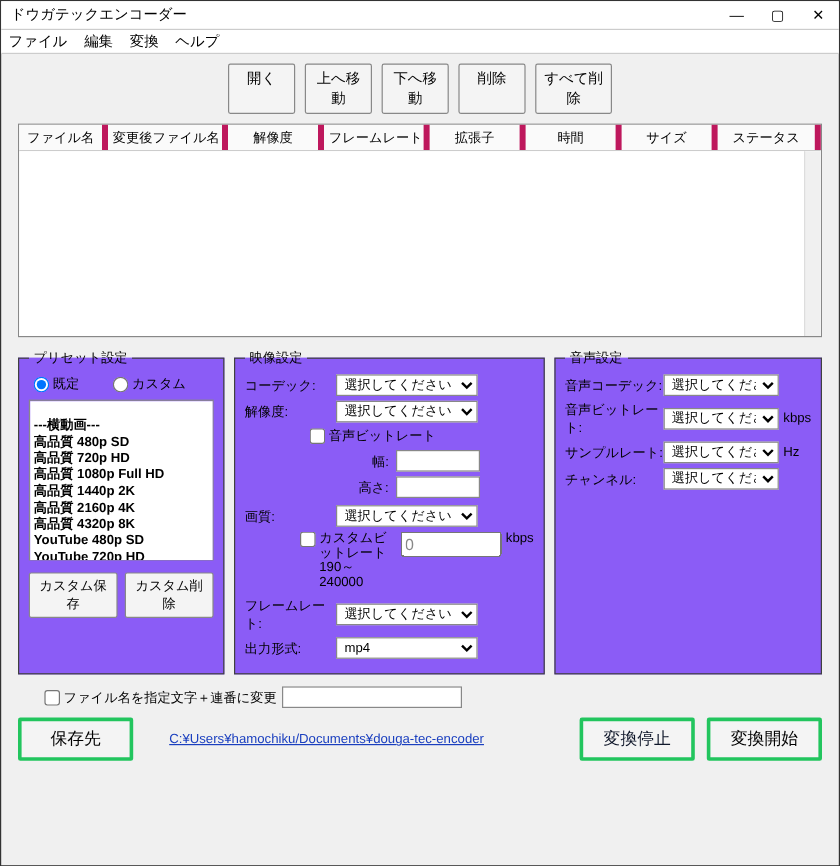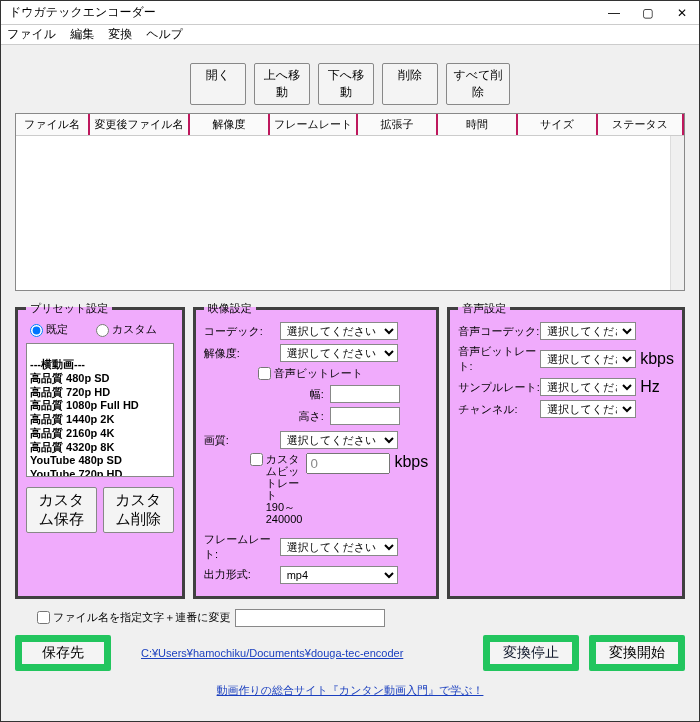--- a/index.html
+++ b/index.html
@@ -50,21 +50,20 @@
     padding-left: 6px;
     font-size: 12px;
   }
   .menubar span { margin-right: 14px; cursor: pointer; }
   .content {
     flex: 1;
     padding: 8px 14px 10px 14px;
     display: flex;
     flex-direction: column;
     overflow: hidden;
-    margin-top: 10px;
   }
   .btn {
     border: 1px solid #888;
     background: #f4f4f4;
     padding: 3px 4px;
     font-size: 12px;
     cursor: pointer;
     text-align: center;
     display: inline-block;
     border-radius: 2px;
@@ -84,21 +83,21 @@
     display: flex;
     flex-direction: column;
   }
   .filegrid-header {
     display: flex;
     border-bottom: 1px solid #ccc;
     background: #fafafa;
     font-size: 11px;
   }
   .filegrid-header div {
-    border-right: 2px solid #be185d;
+    border-right: 5px solid #be185d;
     padding: 3px 4px;
     text-align: center;
     white-space: nowrap;
     overflow: hidden;
   }
   .filegrid-body {
     flex: 1;
     position: relative;
     background: #fff;
   }
@@ -110,68 +109,68 @@
     width: 14px;
     background: #f0f0f0;
     border-left: 1px solid #ddd;
   }
   .mid-panels {
     display: flex;
     gap: 8px;
     margin-top: 10px;
   }
   fieldset {
-    border: 3px solid #404040;
+    border: 1px solid #404040;
     padding: 6px 8px 8px 8px;
     margin: 0;
     font-size: 11px;
-    background: #f0abfc;
+    background: #8b5cf6;
   }
   legend { font-size: 11px; padding: 0 4px; }
   .preset-panel { width: 172px; }
   .video-panel { flex: 1; }
   .audio-panel { width: 210px; }
   .radio-row { display: flex; gap: 28px; margin-bottom: 6px; padding-left: 4px; }
   .radio-row label { cursor: pointer; }
   .preset-list {
     width: 100%;
     height: 134px;
     border: 1px solid #888;
     background: #fff;
     overflow-y: scroll;
     padding: 14px 2px;
     font-size: 11px;
     line-height: 1.25;
     font-weight: bold;
   }
   .preset-list div { white-space: nowrap; padding: 0 1px; cursor: pointer; }
   .preset-btns { display: flex; gap: 6px; margin-top: 10px; }
-  .preset-btns .btn { flex: 1; font-size: 15px; }
+  .preset-btns .btn { flex: 1; font-size: 11px; }
   .form-row { display: flex; align-items: center; margin-bottom: 4px; }
   .form-row label.lbl { width: 76px; text-align: left; }
   .form-row label.lbl-r { width: 56px; text-align: right; padding-right: 6px; }
   .form-row select, .form-row input[type=text] {
     border: 1px solid #888;
     font-size: 11px;
     height: 18px;
     padding: 0 2px;
     background: #fff;
   }
   .form-row select { width: 118px; }
   .form-row input[type=text] { width: 100px; }
-  .unit { margin-left: 4px; font-size: 16px; }
+  .unit { margin-left: 4px; font-size: 11px; }
   .indent { margin-left: 70px; }
   .chk-row { display: flex; align-items: center; margin: 4px 0 4px 54px; }
   .chk-row2 { display: flex; align-items: flex-start; margin: 4px 0 4px 46px; }
   .chk-row2 .chklabel { display:flex; flex-direction:column; line-height:1.1; margin-right:4px;}
   .rename-row { display: flex; align-items: center; margin-top: 10px; padding-left: 22px; }
   .rename-row input[type=text] { border: 1px solid #888; height: 18px; width: 150px; margin-left: 4px; }
   .bottom-row { display: flex; align-items: center; margin-top: 8px; gap: 30px; }
   .big-btn {
-    border: 7px solid #22c55e;
+    border: 3px solid #22c55e;
     background: #f4f4f4;
     width: 96px;
     height: 36px;
     font-size: 14px;
     display: flex;
     align-items: center;
     justify-content: center;
     cursor: pointer;
     border-radius: 2px;
   }
@@ -348,17 +347,16 @@
 
     <div class="bottom-row">
       <div class="big-btn">保存先</div>
       <span class="path-link">C:¥Users¥hamochiku/Documents¥douga-tec-encoder</span>
       <div style="margin-left:auto;display:flex;gap:10px">
         <div class="big-btn disabled">変換停止</div>
         <div class="big-btn">変換開始</div>
       </div>
     </div>
 
-    <div class="promo-link">動画作りの総合サイト『カンタン動画入門』で学ぶ！</div>
 
 
   </div>
 </div>
 
 </body></html>

